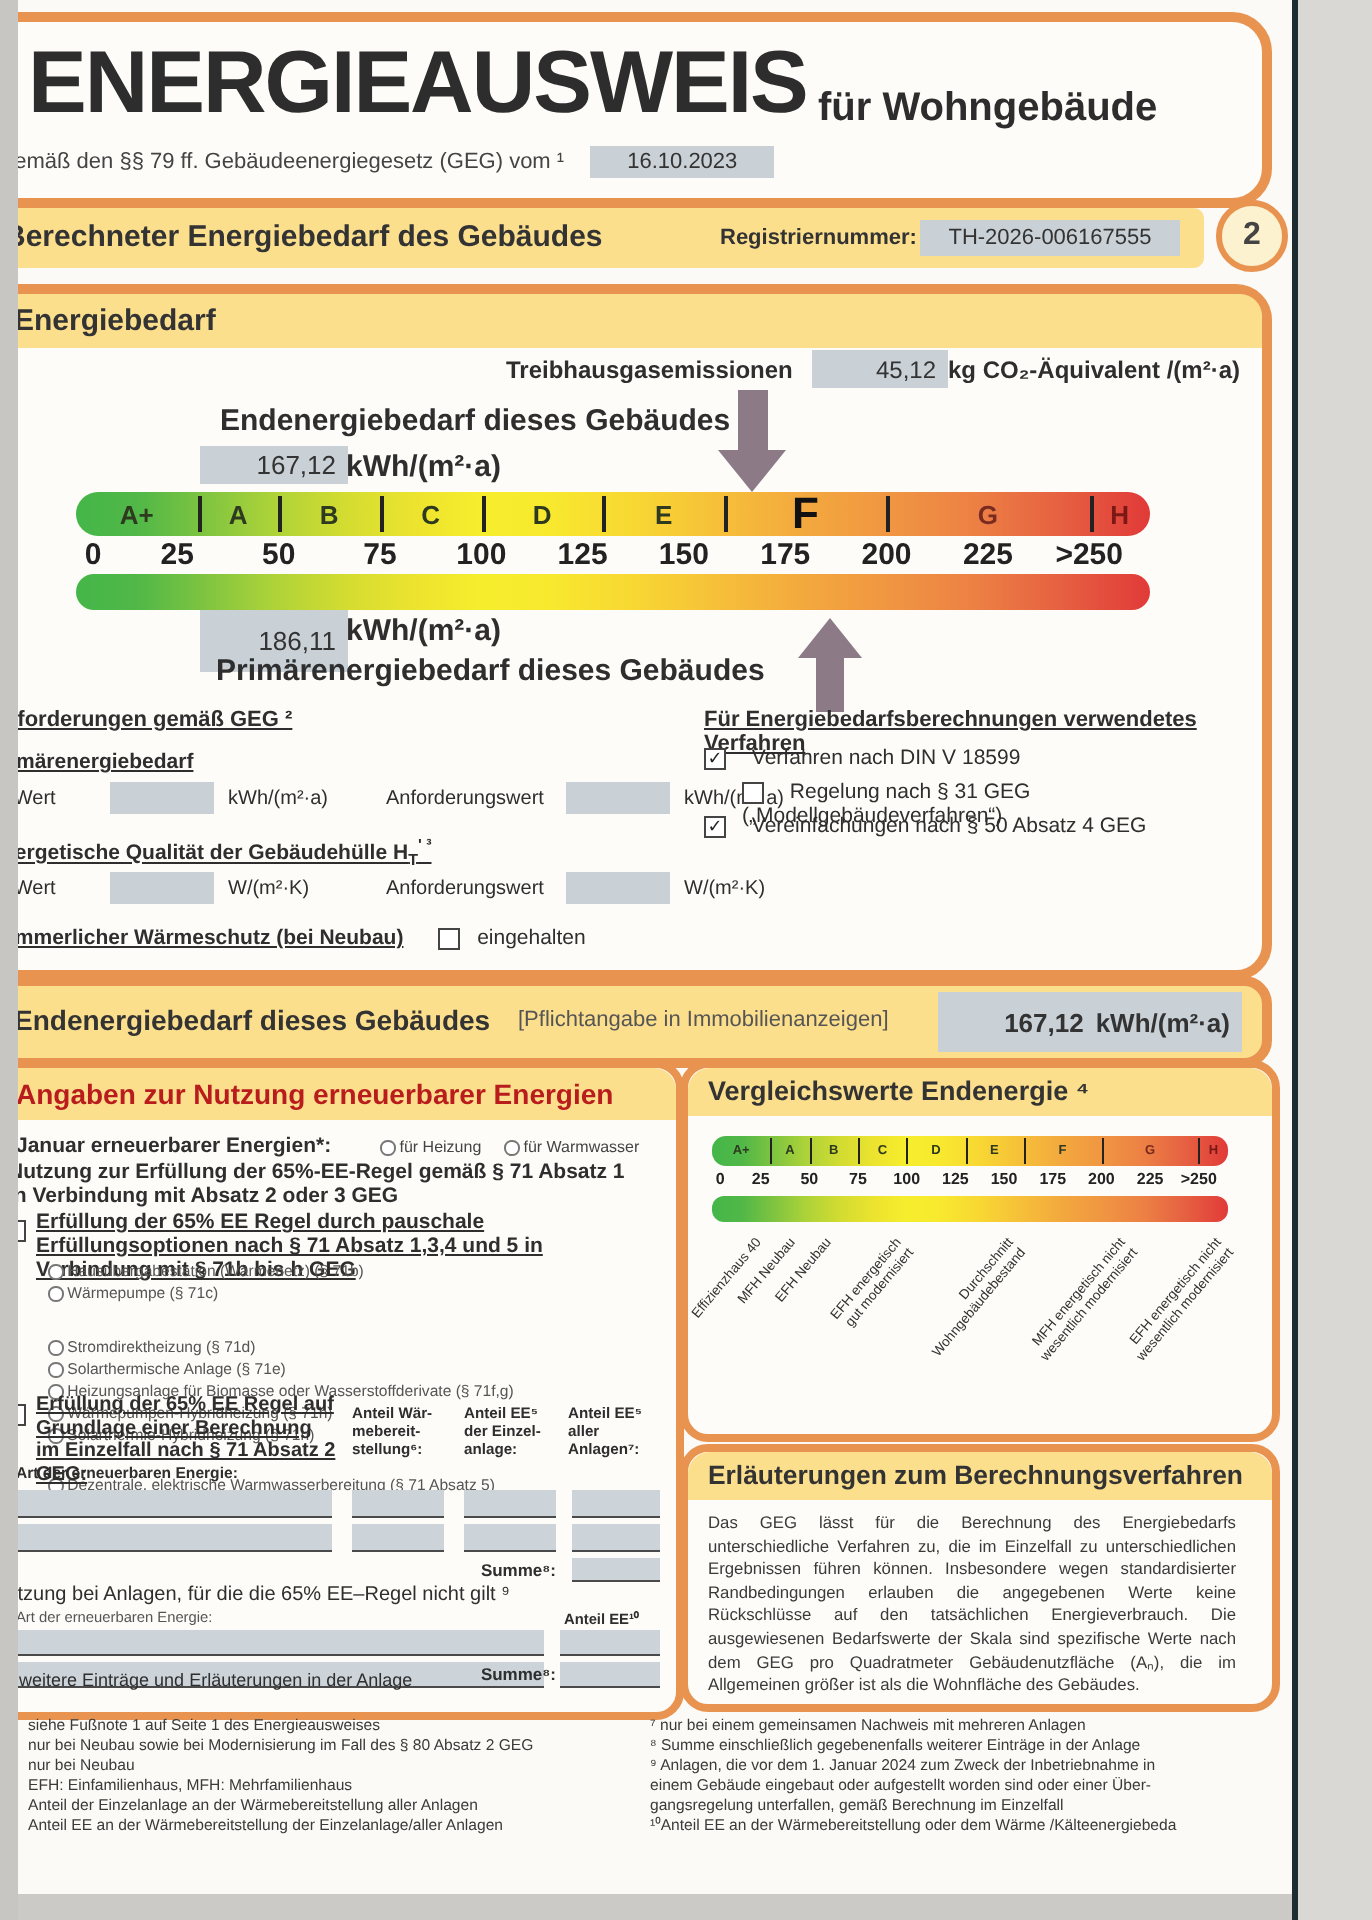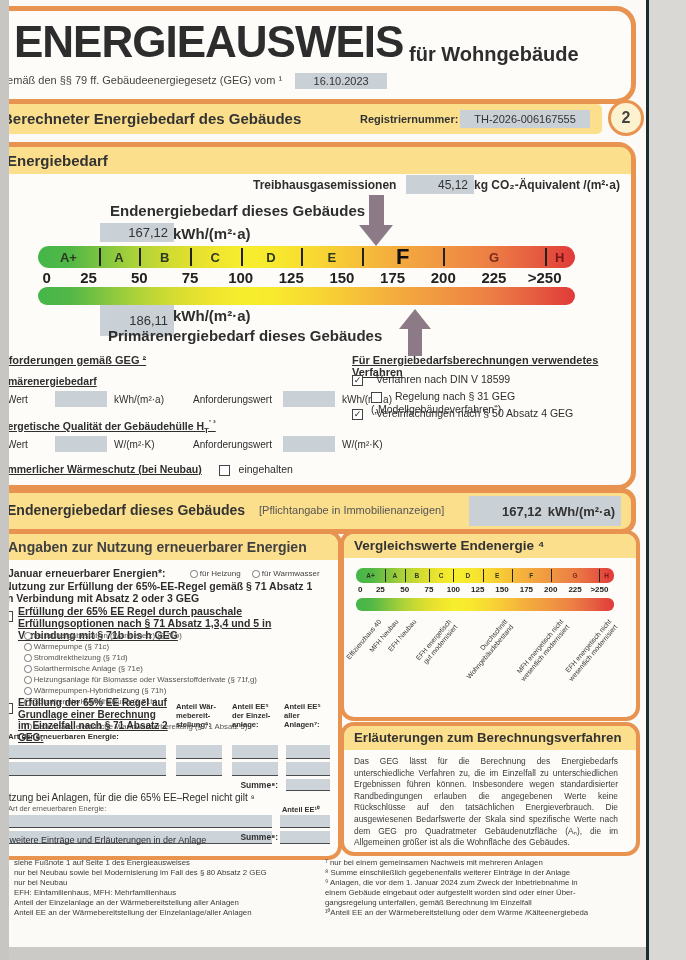--- a/index.html
+++ b/index.html
@@ -158,40 +158,40 @@
     <div class="abs b" style="left:26px;top:9px;font-size:14px;color:#333;">Endenergiebedarf dieses Gebäudes</div>
     <div class="abs" style="left:278px;top:11px;font-size:11px;color:#555;">[Pflichtangabe in Immobilienanzeigen]</div>
     <div class="gbox abs" style="left:488px;top:3px;width:140px;height:30px;font-size:13px;font-weight:bold;">
       <span>167,12</span>
         <span style="margin-left:6px;">kWh/(m²·a)</span>
     </div>
   </div>
 
   <div class="obox4" style="left:-24px;top:530px;width:358px;height:322px;">
     <div class="ystrip" style="height:26px;">
-      <span class="abs b" style="left:28px;top:5px;font-size:14px;color:#404040;">Angaben zur Nutzung erneuerbarer Energien</span>
+      <span class="abs b" style="left:28px;top:5px;font-size:14px;color:#b91c1c;">Angaben zur Nutzung erneuerbarer Energien</span>
     </div>
 
     <div class="abs" style="left:28px;top:33px;font-size:10.5px;">
       <span class="b">Januar erneuerbarer Energien*:</span>
     </div>
     <div class="abs" style="left:210px;top:35px;font-size:8px;color:#444;"><span class="rd rds"></span> <span>für Heizung</span></div>
     <div class="abs" style="left:272px;top:35px;font-size:8px;color:#444;"><span class="rd rds"></span> <span>für Warmwasser</span></div>
 
     <div class="abs b" style="left:24px;top:47px;width:318px;font-size:10.5px;line-height:11.5px;">Nutzung zur Erfüllung der 65%-EE-Regel gemäß § 71 Absatz 1 in Verbindung mit Absatz 2 oder 3 GEG</div>
 
     <div class="abs" style="left:22px;top:73px;">
       <span class="cb"></span>
     </div>
     <div class="abs b u" style="left:38px;top:71px;width:308px;font-size:10.5px;line-height:12px;">Erfüllung der 65% EE Regel durch pauschale Erfüllungsoptionen nach § 71 Absatz 1,3,4 und 5 in Verbindung mit § 71b bis h GEG</div>
 
     <div class="abs" style="left:44px;top:83px;font-size:7.8px;color:#555;">
       <div style="margin-top:14px;"><span class="rd rds"></span> <span>Hausübergabestation (Wärmenetz) (§ 71b)</span></div>
       <div style="margin-top:2px;"><span class="rd rds"></span> <span>Wärmepumpe (§ 71c)</span></div>
-      <div style="margin-top:2px;"><span class="rd rds"></span> <span>Stromdirektheizung (§ 71d)</span></div>
+      <div style="margin-top:18px;"><span class="rd rds"></span> <span>Stromdirektheizung (§ 71d)</span></div>
       <div style="margin-top:2px;"><span class="rd rds"></span> <span>Solarthermische Anlage (§ 71e)</span></div>
       <div style="margin-top:2px;"><span class="rd rds"></span> <span>Heizungsanlage für Biomasse oder Wasserstoffderivate (§ 71f,g)</span></div>
       <div style="margin-top:2px;"><span class="rd rds"></span> <span>Wärmepumpen-Hybridheizung (§ 71h)</span></div>
       <div style="margin-top:2px;"><span class="rd rds"></span> <span>Solarthermie-Hybridheizung (§ 71h)</span></div>
       <div style="margin-top:16px;"><span class="rd rds"></span> <span>Dezentrale, elektrische Warmwasserbereitung (§ 71 Absatz 5)</span></div>
     </div>
 
     <div class="abs" style="left:22px;top:165px;">
       <span class="cb"></span>
     </div>

